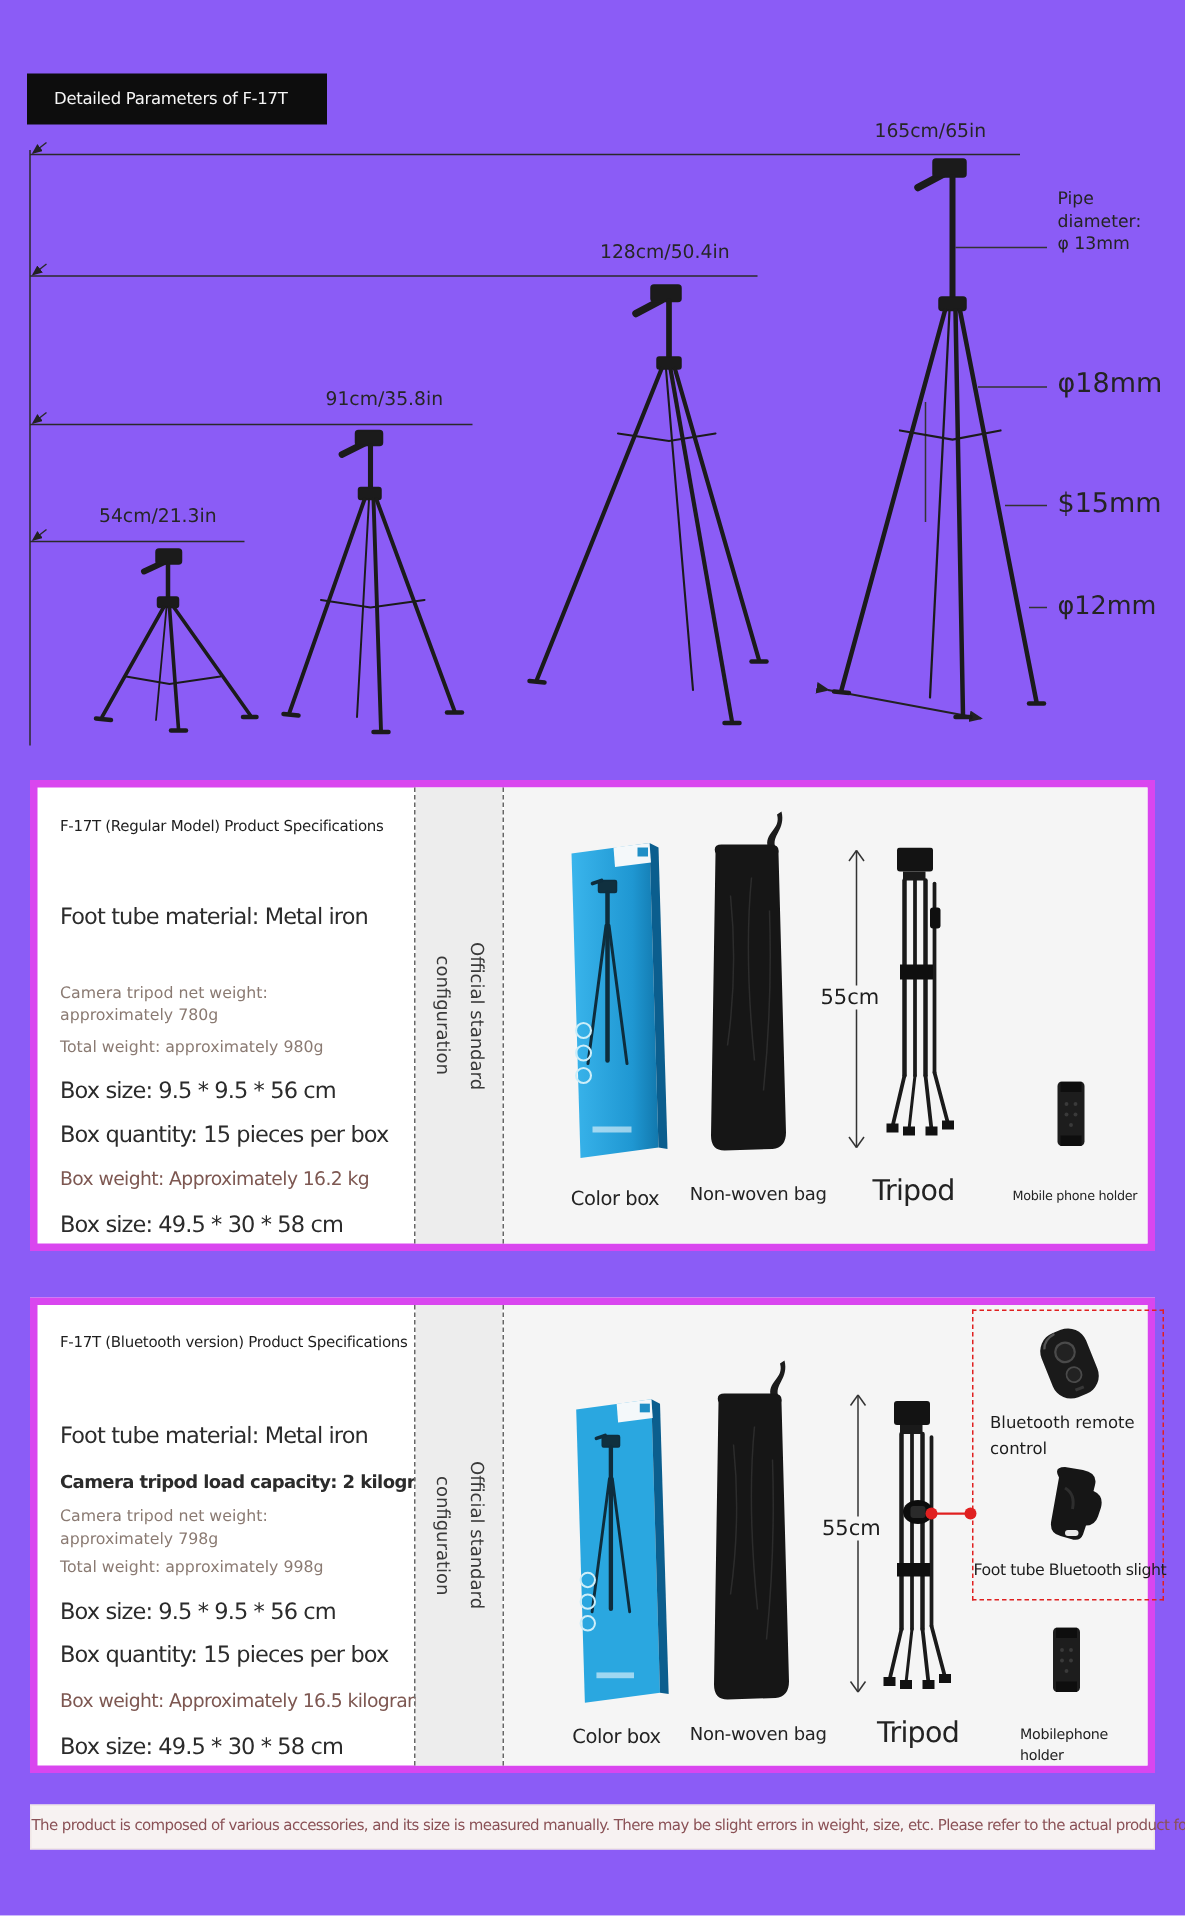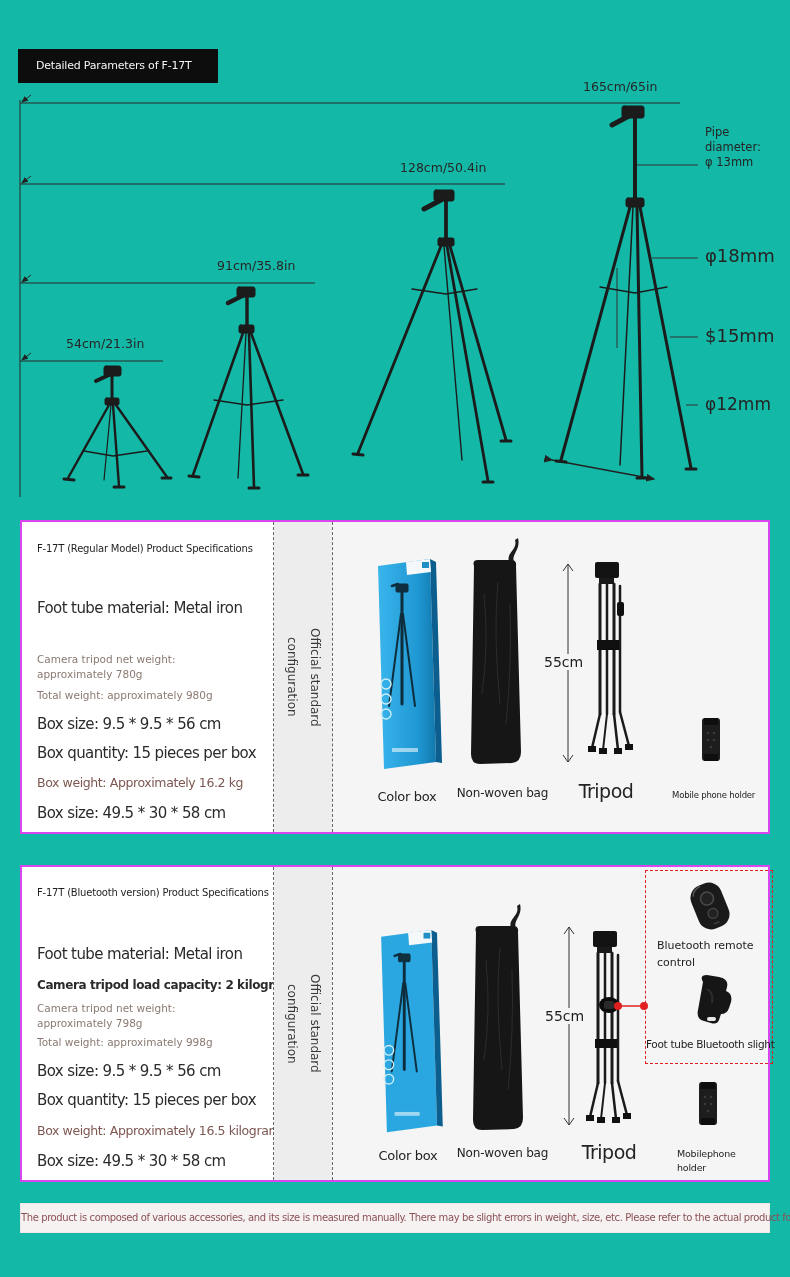--- a/index.html
+++ b/index.html
@@ -1,34 +1,34 @@
 <!DOCTYPE html>
 <html><head>
 <meta charset="utf-8">
 <style>
   html,body{margin:0;padding:0;background:#fff;}
-  .page{position:relative;width:790px;height:1277px;background:#14b8a6;overflow:hidden;
+  .page{position:relative;width:790px;height:1277px;background:#8b5cf6;overflow:hidden;
         font-family:"DejaVu Sans","Liberation Sans",sans-serif;color:#2c2c2c;}
   .abs{position:absolute;}
 
   
   .hdr-label{left:18px;top:49px;width:200px;height:34px;background:#0d0d0d;color:#f5f5f5;
              font-size:11px;letter-spacing:-0.2px;line-height:34px;padding-left:18px;box-sizing:border-box;}
 
   
   .hlabel{font-size:12.5px;color:#262626;white-space:nowrap;}
   .ann{color:#242424;}
   .ann-pipe{left:705px;top:125px;width:66px;font-size:11.5px;line-height:1.32;}
   .ann-18{left:705px;top:245px;font-size:18px;}
   .ann-15{left:705px;top:325px;font-size:18px;}
   .ann-12{left:705px;top:394px;font-size:17px;}
   .ann-span{left:551px;top:347px;width:98px;font-size:14.5px;line-height:1.5;color:#1e1e1e;}
 
   
-  .panel{left:20px;width:750px;background:#fff;border:2px solid #d946ef;box-sizing:border-box;}
+  .panel{left:20px;width:750px;background:#fff;border:5px solid #d946ef;box-sizing:border-box;}
   .panel-1{top:520px;height:314px;}
   .panel-2{top:865px;height:317px;}
   .p-title{left:15px;font-size:10px;letter-spacing:-0.2px;color:#1f1f1f;white-space:nowrap;}
   .spec{left:15px;white-space:nowrap;margin-top:16px;}
   .s-xl{font-size:15px;letter-spacing:-0.6px;color:#2b2b2b;}
   .s-md{font-size:12px;letter-spacing:-0.4px;color:#2b2b2b;font-weight:bold;}
   .s-note{font-size:10.5px;color:#8a7a72;line-height:1.45;white-space:pre-line;}
   .s-accent{font-size:12.5px;letter-spacing:-0.4px;color:#7d5751;}
   .divider{top:0;bottom:0;width:0;border-left:1px dashed #666;}
   .mid-strip{top:0;bottom:0;left:252px;width:58px;background:#ededed;display:flex;align-items:center;justify-content:center;}

